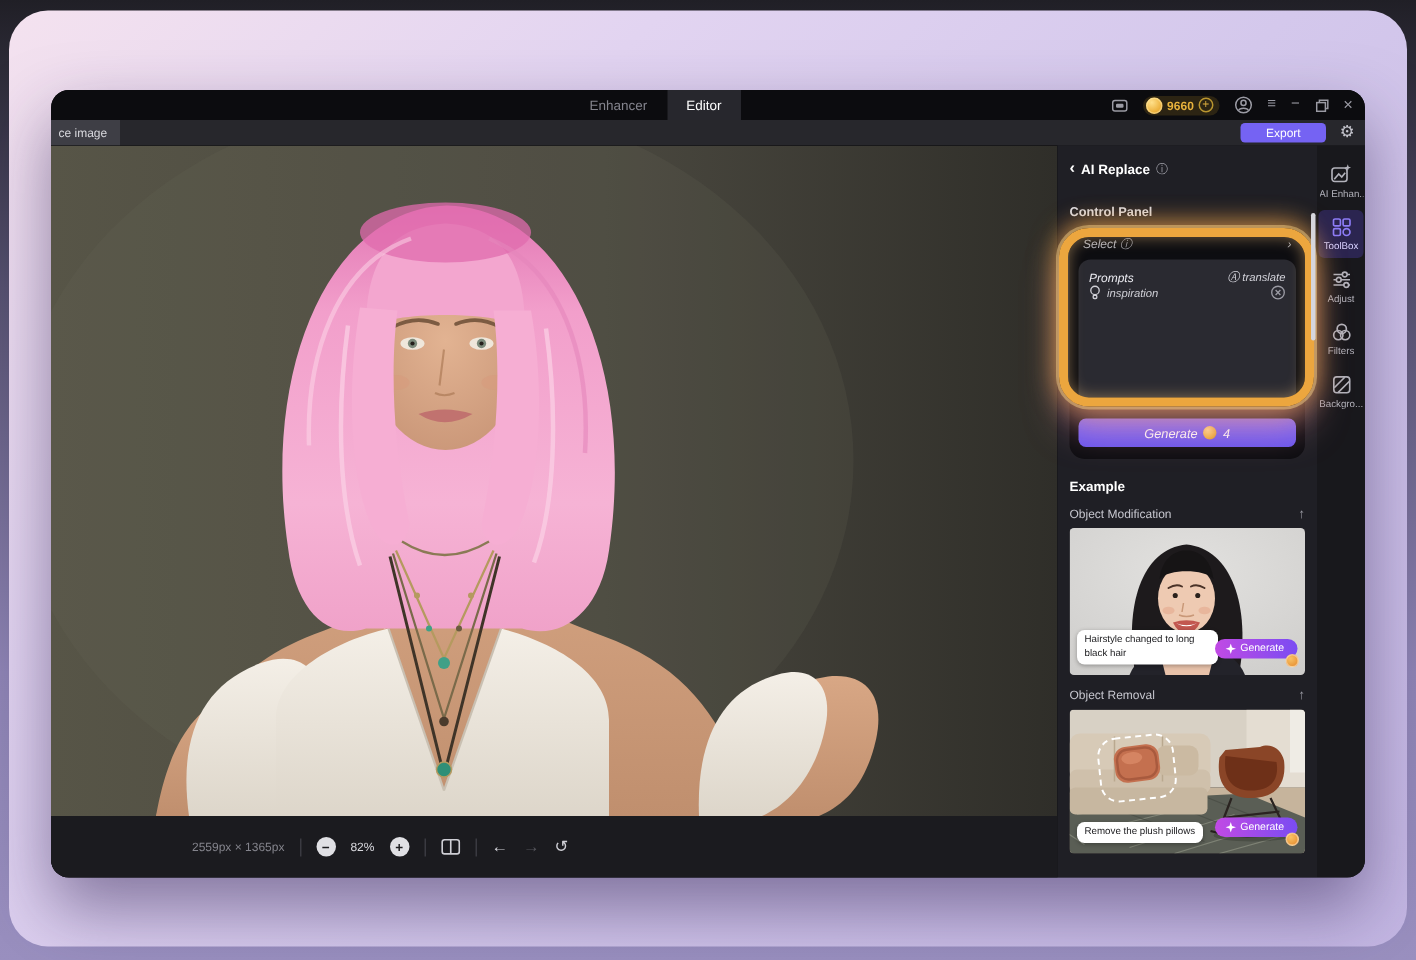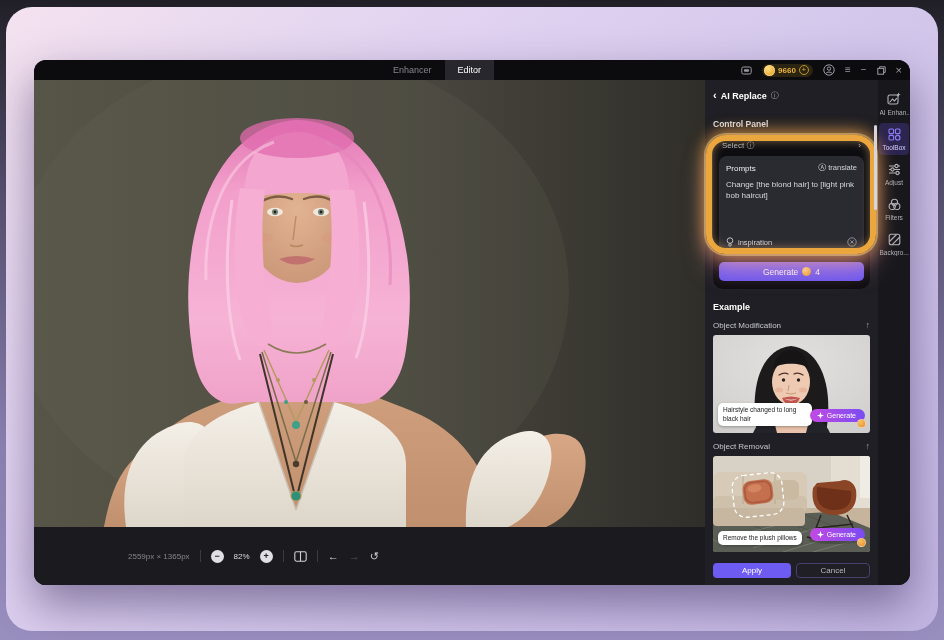--- a/index.html
+++ b/index.html
@@ -49,21 +49,21 @@
   .nav-g { font-size:11px; color:#cfcfd5; }
   .nav-g.dis { color:#54545b; }
 
   
   .panel { width:173px; flex:none; background:#1f1f25; position:relative; padding:10px 8px 0; display:flex; flex-direction:column; font-size:8px; }
   .p-header { display:flex; align-items:center; gap:4px; color:#fff; }
   .p-back { font-size:11px; font-weight:bold; line-height:1; }
   .p-title { font-size:9px; font-weight:bold; }
   .inf { color:#9d9da6; font-size:8px; }
   .cp-label { margin-top:18px; font-weight:bold; color:#dcdce3; font-size:8.5px; }
-  .card { margin-top:5px; background:#0d0d11; border-radius:10px; padding:0 6px 8px; }
+  .card { margin-top:5px; background:#0d0d11; border-radius:10px; padding:0 6px 8px;font-style:italic; }
   .select-row { height:22px; display:flex; align-items:center; justify-content:space-between; color:#b2b2ba; padding:0 3px; }
   .prompts { background:#2a2a31; border-radius:8px; padding:6px 7px 5px; height:96px; display:flex; flex-direction:column; }
   .p-head { display:flex; align-items:flex-end; justify-content:space-between; color:#ececf2; }
   .translate { display:flex; align-items:center; gap:2px; color:#d3d3da; font-size:7.5px; }
   .t-badge { font-size:8px; }
   .p-body { margin-top:6px; flex:1; color:#d7d7de; line-height:1.4; }
   .p-foot { display:flex; align-items:center; justify-content:space-between; color:#cfcfd6; font-size:7.5px; }
   .insp { display:flex; align-items:center; gap:4px; }
   .gen-btn { margin-top:10px; height:19px; border-radius:5px; background:linear-gradient(180deg,#7b67f6,#6956ee);
              display:flex; align-items:center; justify-content:center; gap:4px; color:#fff; font-size:8.5px; }
@@ -135,20 +135,27 @@
         <span class="tb-ic">
           <svg width="9" height="9" viewBox="0 0 9 9">
               <rect x="0.8" y="2.4" width="5.8" height="5.8" fill="none" stroke="#9b9ba4" stroke-width="1"></rect>
               <path d="M2.6 2.4 V0.8 H8.2 V6.4 H6.6" fill="none" stroke="#9b9ba4" stroke-width="1"></path>
             </svg>
         </span>
         <span class="glyph close-g">×</span>
       </div>
     </div>
 
+    <div class="toolbar">
+      <div class="source-tab">ce image</div>
+      <div class="toolbar-right">
+        <div class="export-btn">Export</div>
+        <span class="gear">⚙</span>
+      </div>
+    </div>
 
     <div class="main">
 
       <div class="canvas-col">
         <div class="canvas">
           <svg width="671" height="447" viewBox="0 0 671 447">
             <defs>
               <linearGradient id="bg" x1="0" y1="0" x2="1" y2="0">
                 <stop offset="0" stop-color="#575547"></stop>
                   <stop offset="0.55" stop-color="#4a483f"></stop>
@@ -268,21 +275,20 @@
             <span>›</span>
           </div>
           <div class="prompts">
             <div class="p-head">
               <span>Prompts</span>
               <span class="translate">
                 <span class="t-badge">Ⓐ</span>
                 <span>translate</span>
               </span>
             </div>
-            <div class="p-body">Change [the blond hair] to [light pink bob haircut]</div>
             <div class="p-foot">
               <span class="insp">
                 <svg width="8" height="10" viewBox="0 0 8 10">
                     <circle cx="4" cy="3.6" r="2.8" fill="none" stroke="#cfcfd6" stroke-width="0.9"></circle>
                     <rect x="2.8" y="6.8" width="2.4" height="2.2" rx="0.7" fill="none" stroke="#cfcfd6" stroke-width="0.9"></rect>
                   </svg>
                 <span>inspiration</span>
               </span>
               <svg width="10" height="10" viewBox="0 0 10 10">
                   <circle cx="5" cy="5" r="4.2" fill="none" stroke="#9a9aa3" stroke-width="0.9"></circle>
@@ -370,24 +376,20 @@
           <div class="cap">Remove the plush pillows</div>
           <div class="gen-pill">
             <svg width="7" height="7" viewBox="0 0 8 8">
                 <path d="M4 0 L5 3 L8 4 L5 5 L4 8 L3 5 L0 4 L3 3 Z" fill="#fff"></path>
               </svg>
             <span>Generate</span>
           </div>
           <div class="cursor-dot"></div>
         </div>
 
-        <div class="actions">
-          <div class="apply-btn">Apply</div>
-          <div class="cancel-btn">Cancel</div>
-        </div>
       </div>
 
       <div class="iconstrip">
         <div class="tool">
           <svg width="14" height="14" viewBox="0 0 14 14">
               <rect x="1" y="3" width="10" height="9" rx="1.8" fill="none" stroke="currentColor" stroke-width="1.1"></rect>
               <path d="M2.5 10.5 L5.5 7 L7.5 9 L9.8 6.2" fill="none" stroke="currentColor" stroke-width="1.1"></path>
               <path d="M11.5 0.5 L12.1 2.1 L13.7 2.7 L12.1 3.3 L11.5 4.9 L10.9 3.3 L9.3 2.7 L10.9 2.1 Z" fill="currentColor"></path>
             </svg>
           <span class="t-label">AI Enhan...</span>

